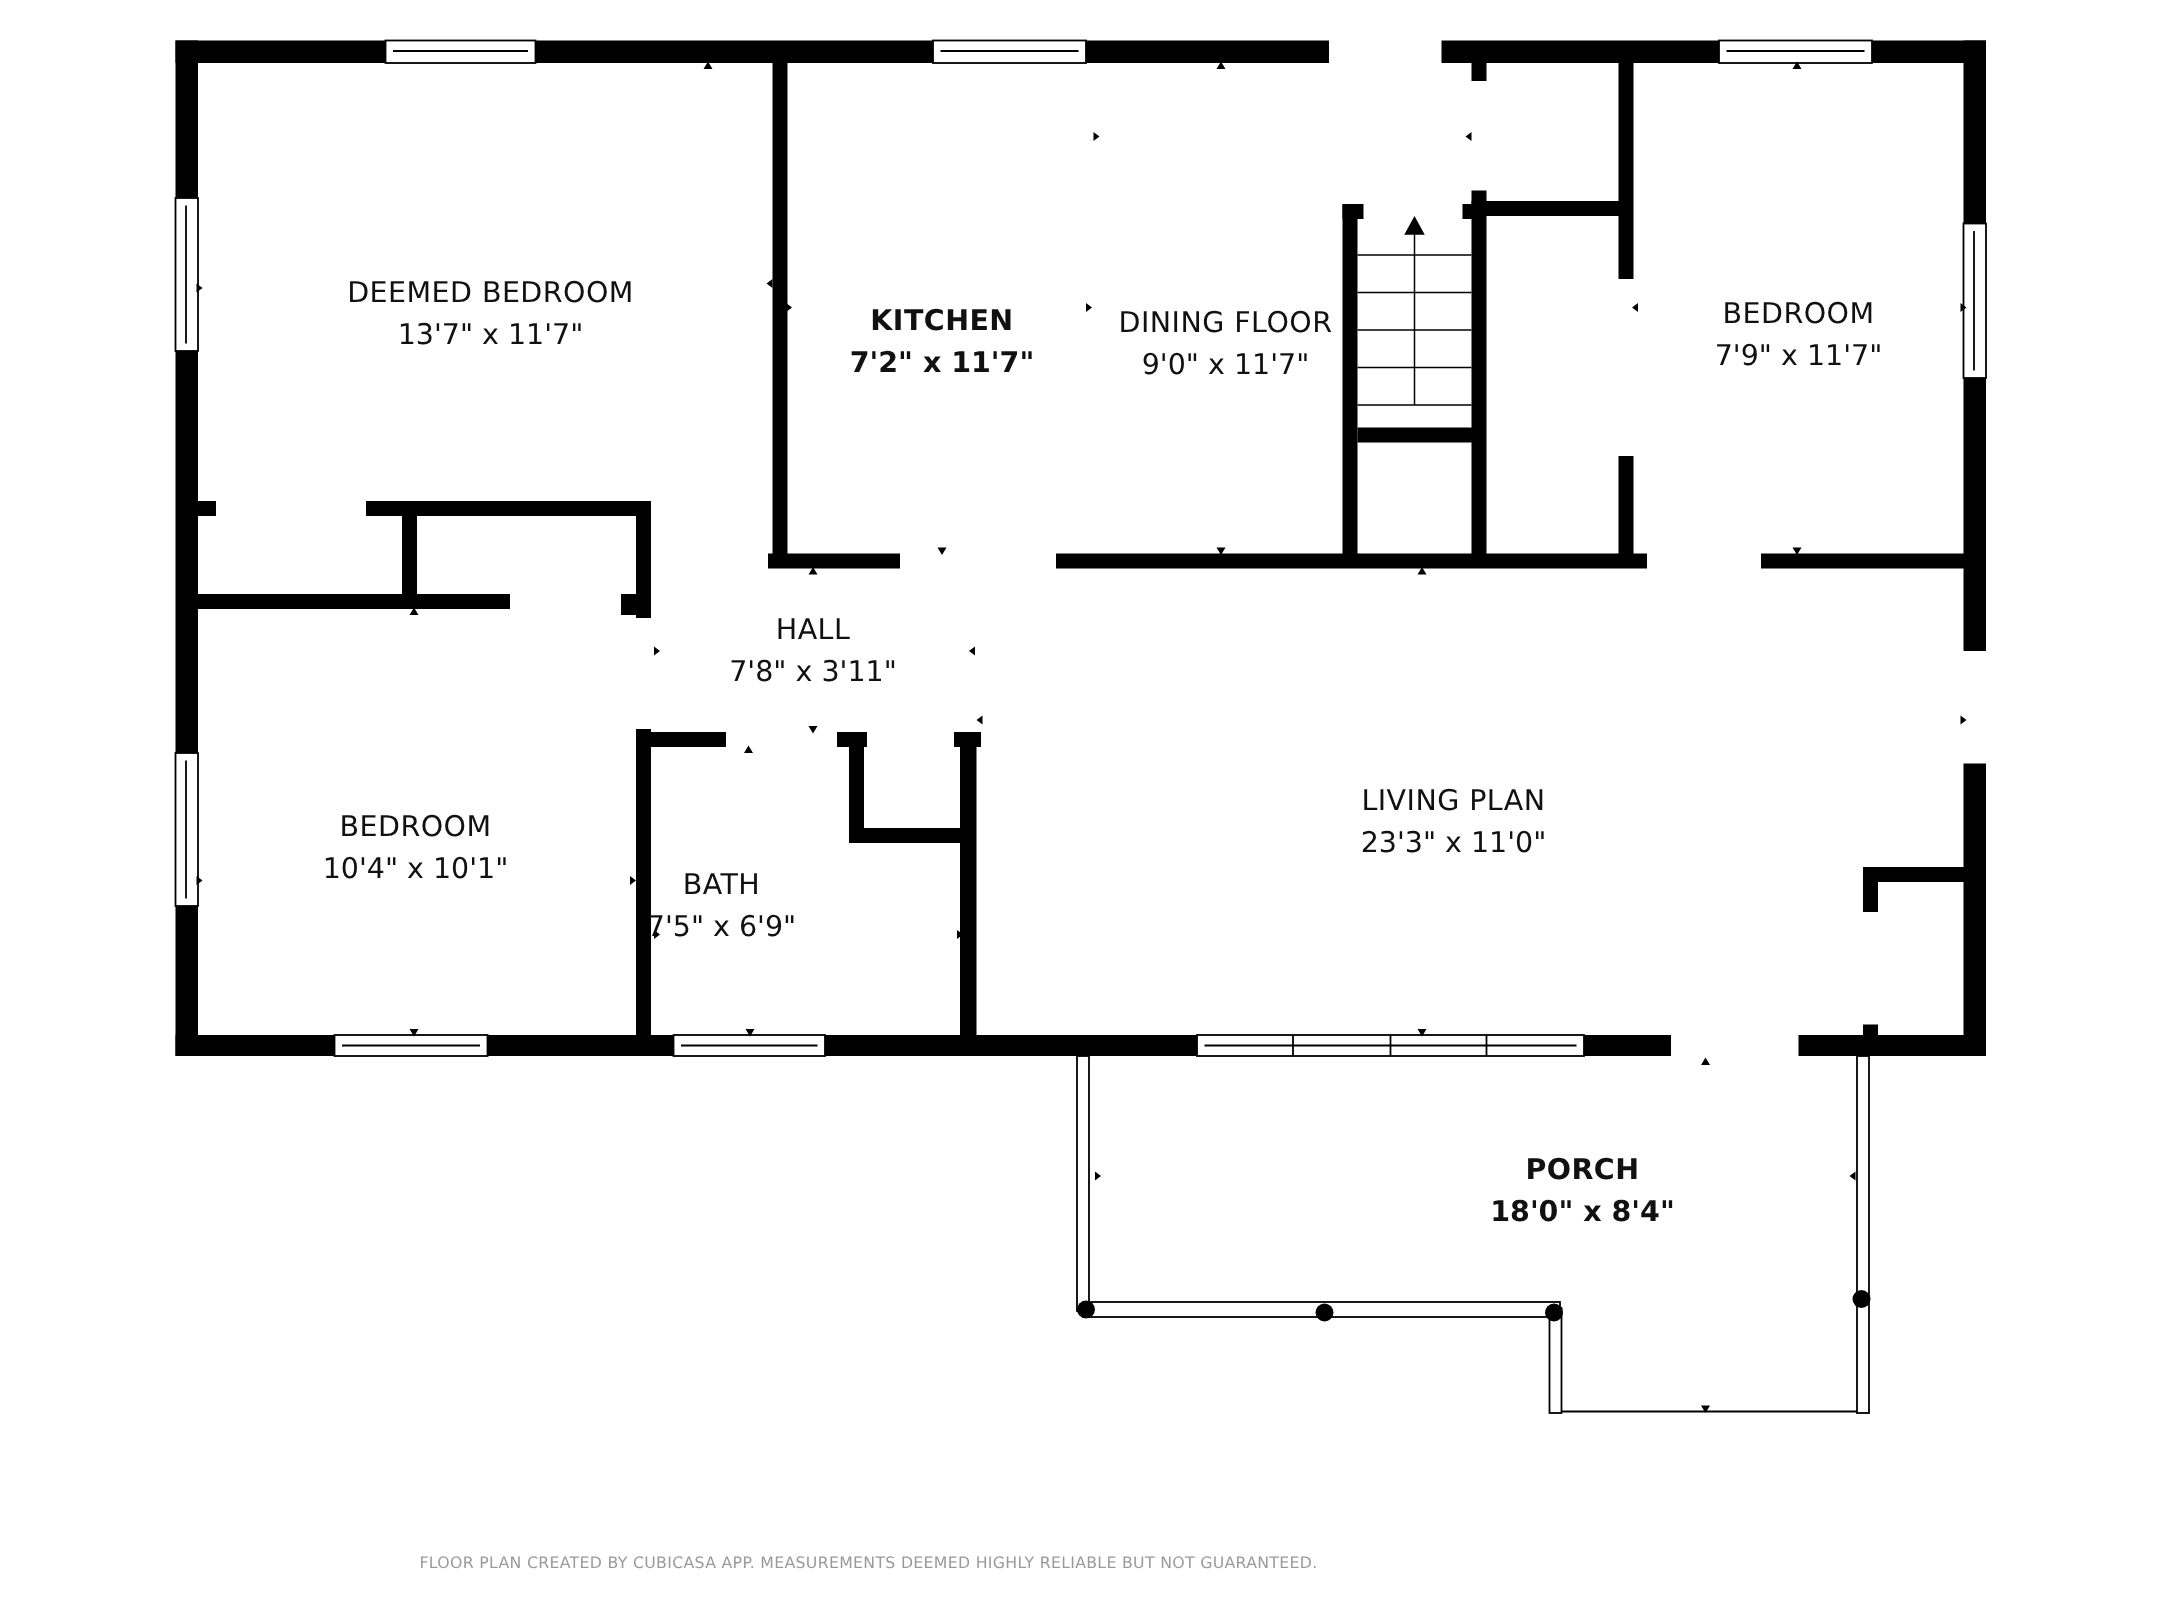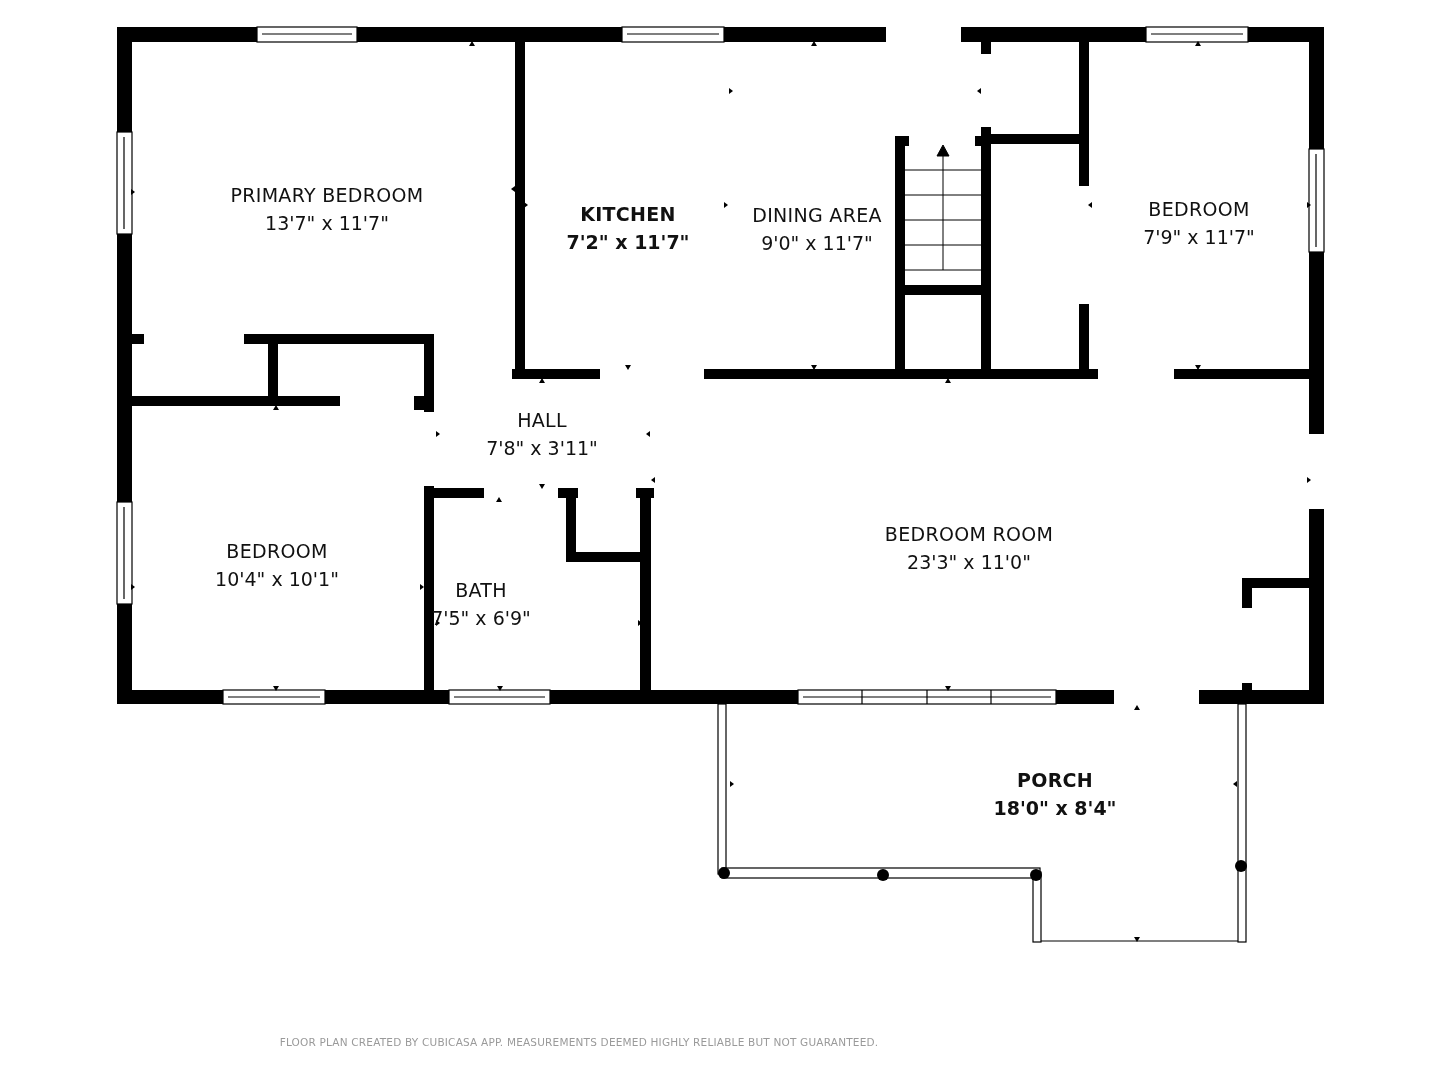--- a/index.html
+++ b/index.html
@@ -149,49 +149,49 @@
     <polygon points="945,686 951,686 948,691"></polygon>
     <polygon points="1307,477 1307,483 1311,480"></polygon>
     <polygon points="1134,710 1140,710 1137,705"></polygon>
     <polygon points="730,781 730,787 734,784"></polygon>
     <polygon points="1237,781 1237,787 1233,784"></polygon>
     <polygon points="1134,937 1140,937 1137,942"></polygon>
   </g>
 </svg>
 
 <div class="room-label" style="left:327px; top:181px;">
-  <span class="room-name">PRIMARY BEDROOM</span>
+  <span class="room-name">DEEMED BEDROOM</span>
   <span class="room-dim">13'7" x 11'7"</span>
 </div>
 <div class="room-label" style="left:628px; top:200px;font-weight:bold;">
   <span class="room-name">KITCHEN</span>
   <span class="room-dim">7'2" x 11'7"</span>
 </div>
 <div class="room-label" style="left:817px; top:201px;">
-  <span class="room-name">DINING AREA</span>
+  <span class="room-name">DINING FLOOR</span>
   <span class="room-dim">9'0" x 11'7"</span>
 </div>
 <div class="room-label" style="left:1199px; top:195px;">
   <span class="room-name">BEDROOM</span>
   <span class="room-dim">7'9" x 11'7"</span>
 </div>
 <div class="room-label" style="left:542px; top:406px;">
   <span class="room-name">HALL</span>
   <span class="room-dim">7'8" x 3'11"</span>
 </div>
 <div class="room-label" style="left:277px; top:537px;">
   <span class="room-name">BEDROOM</span>
   <span class="room-dim">10'4" x 10'1"</span>
 </div>
 <div class="room-label" style="left:481px; top:576px;">
   <span class="room-name">BATH</span>
   <span class="room-dim">7'5" x 6'9"</span>
 </div>
 <div class="room-label" style="left:969px; top:520px;">
-  <span class="room-name">BEDROOM ROOM</span>
+  <span class="room-name">LIVING PLAN</span>
   <span class="room-dim">23'3" x 11'0"</span>
 </div>
 <div class="room-label" style="left:1055px; top:766px;font-weight:bold;">
   <span class="room-name">PORCH</span>
   <span class="room-dim">18'0" x 8'4"</span>
 </div>
 
 <div class="footer">FLOOR PLAN CREATED BY CUBICASA APP. MEASUREMENTS DEEMED HIGHLY RELIABLE BUT NOT GUARANTEED.</div>
 
 </body></html>

